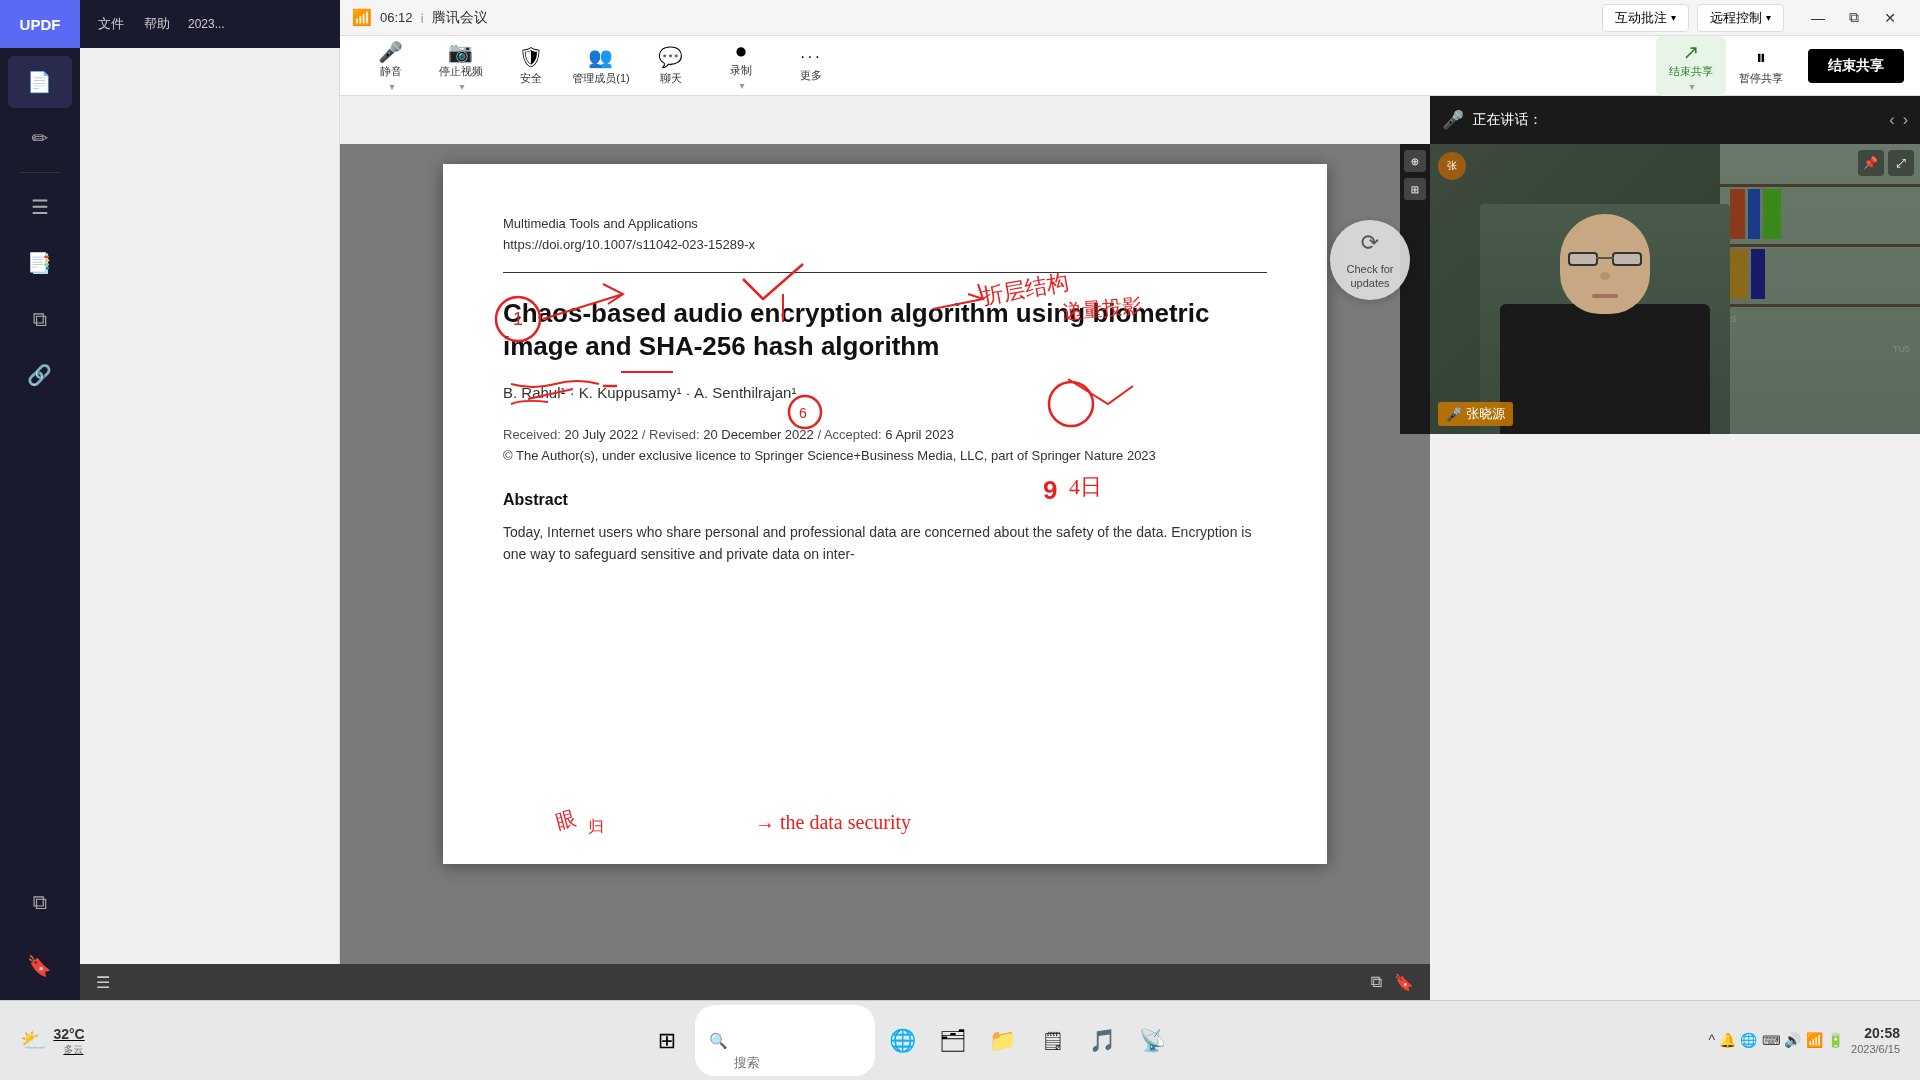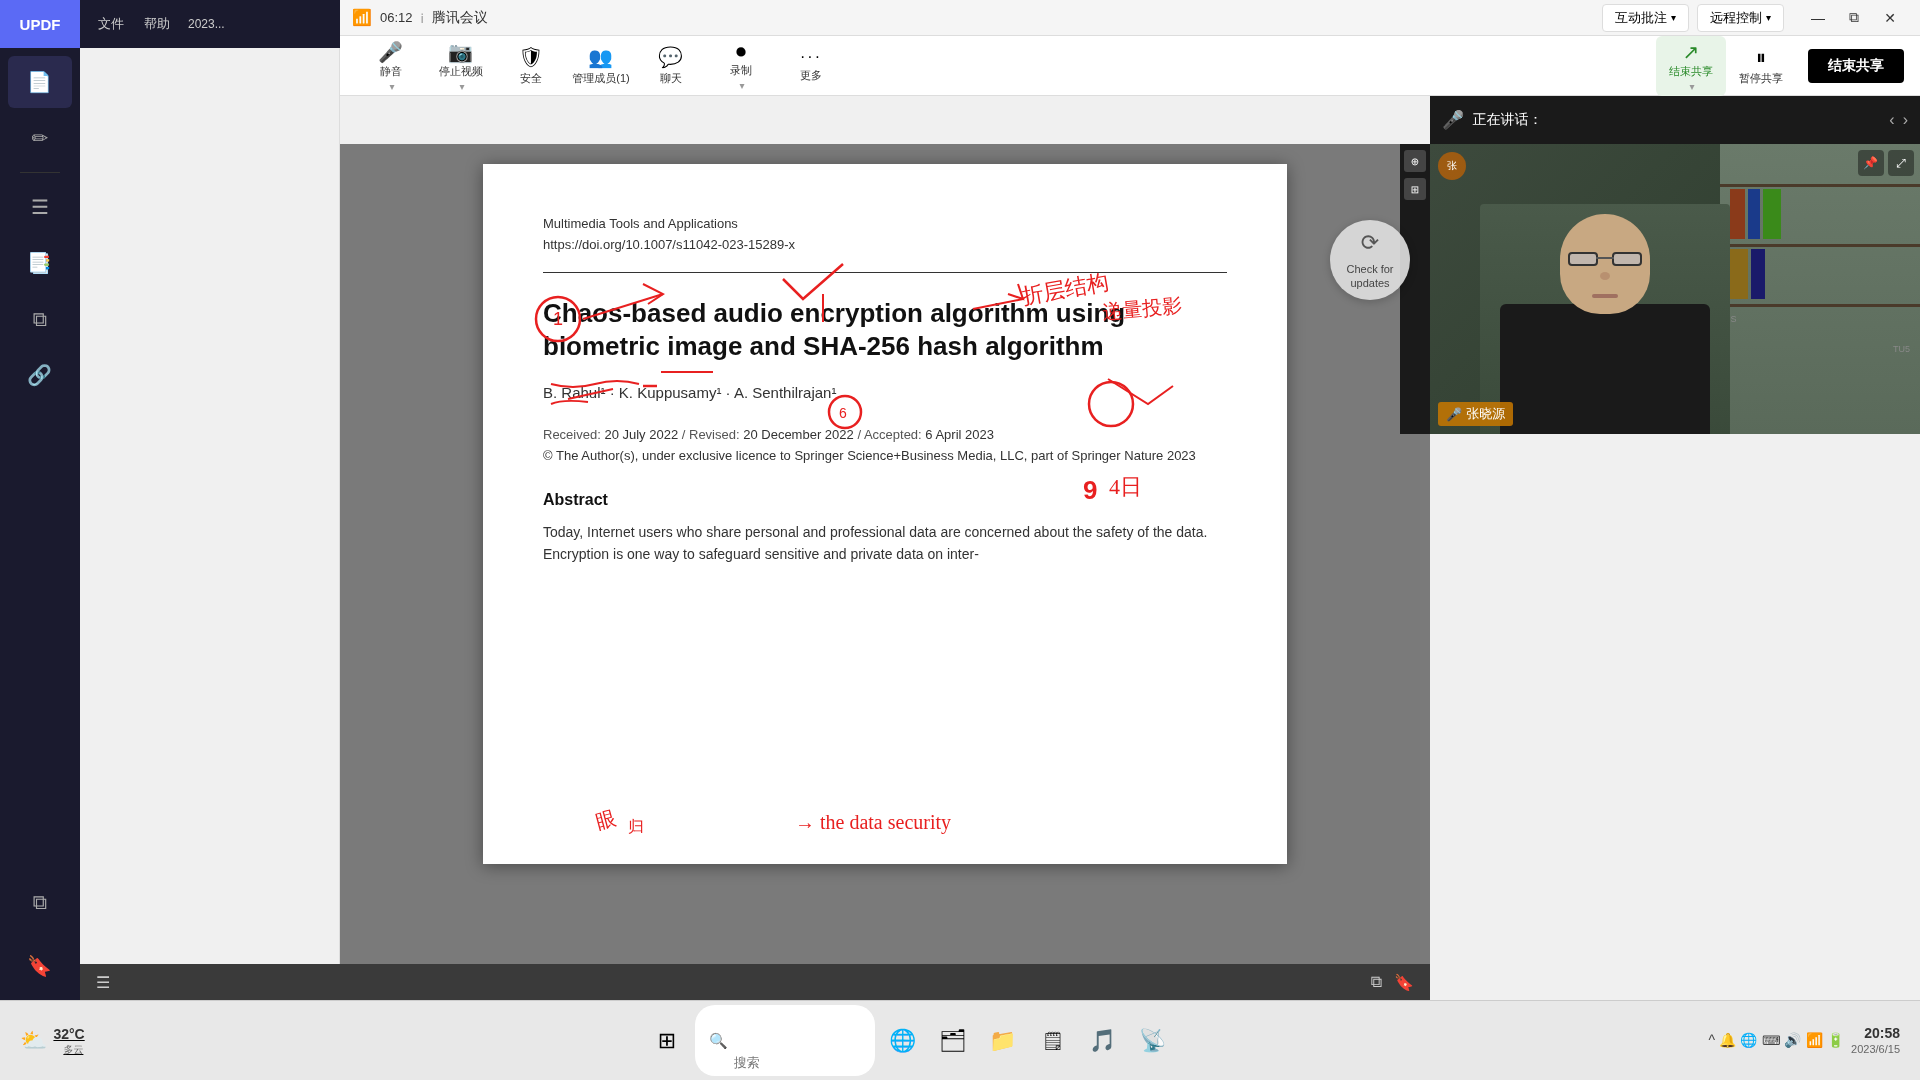--- a/index.html
+++ b/index.html
@@ -561,21 +561,21 @@
   <div class="left-icon" style="margin-bottom:8px;">
     <span>🔖</span>
   </div>
 </div>
 
 <div id="left-panel" style="position:absolute;top:48px;left:80px;width:260px;height:calc(1080px - 48px - 80px);background:#f0f0f0;border-right:1px solid #ddd;">
 </div>
 
 <div id="pdf-viewer" style="position:absolute;top:144px;left:340px;right:490px;bottom:116px;background:#7a7a7a;overflow:auto;display:flex;align-items:flex-start;justify-content:center;padding:20px 0;">
 
-  <div id="pdf-page" style="position:relative;width:804px;min-height:700px;background:white;padding:50px 60px;box-shadow:0 2px 16px rgba(0,0,0,0.4);">
+  <div id="pdf-page" style="position:relative;width:884px;min-height:700px;background:white;padding:50px 60px;box-shadow:0 2px 16px rgba(0,0,0,0.4);">
 
     <div class="pdf-meta">
       <div>Multimedia Tools and Applications</div>
       <div>https://doi.org/10.1007/s11042-023-15289-x</div>
     </div>
 
     <div class="pdf-title">Chaos-based audio encryption algorithm using biometric image and SHA-256 hash algorithm</div>
 
     <div class="pdf-authors">B. Rahul¹ · K. Kuppusamy¹ · A. Senthilrajan¹</div>
 

